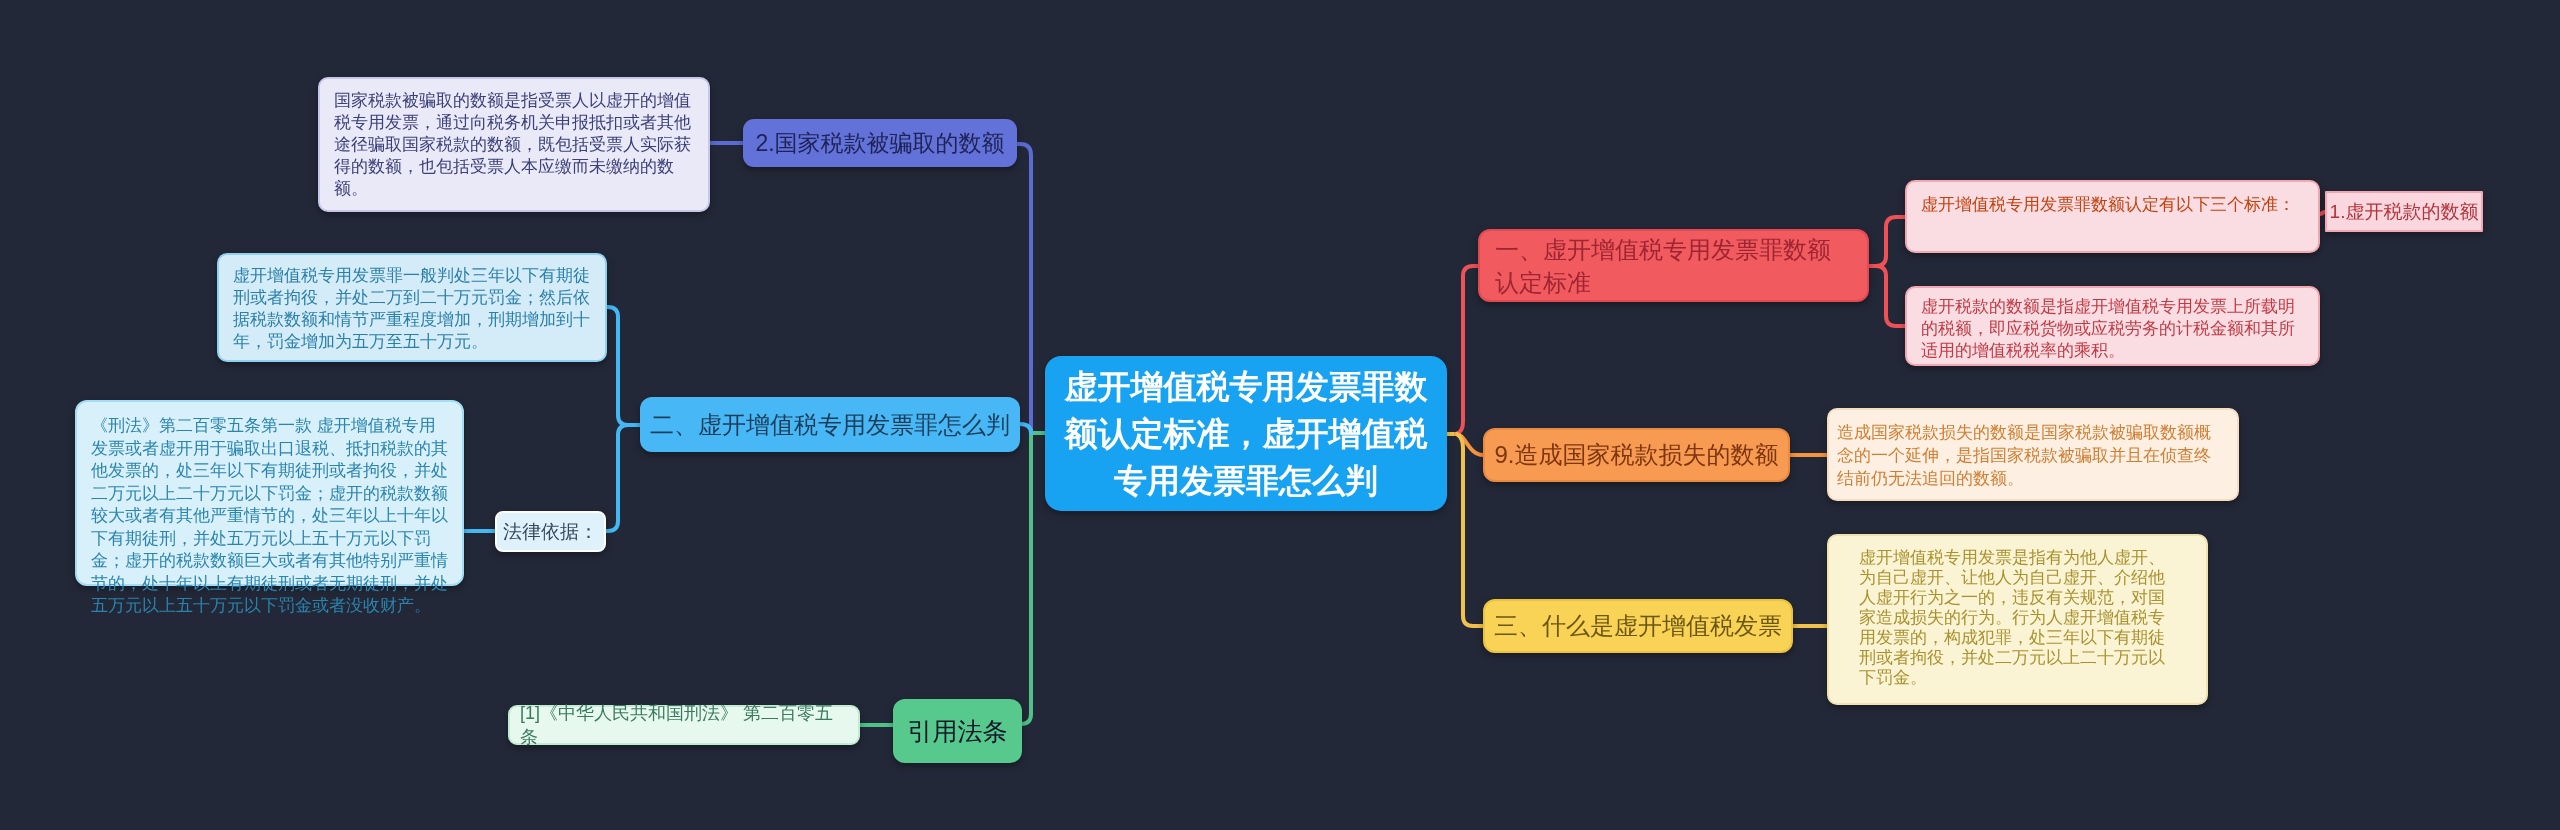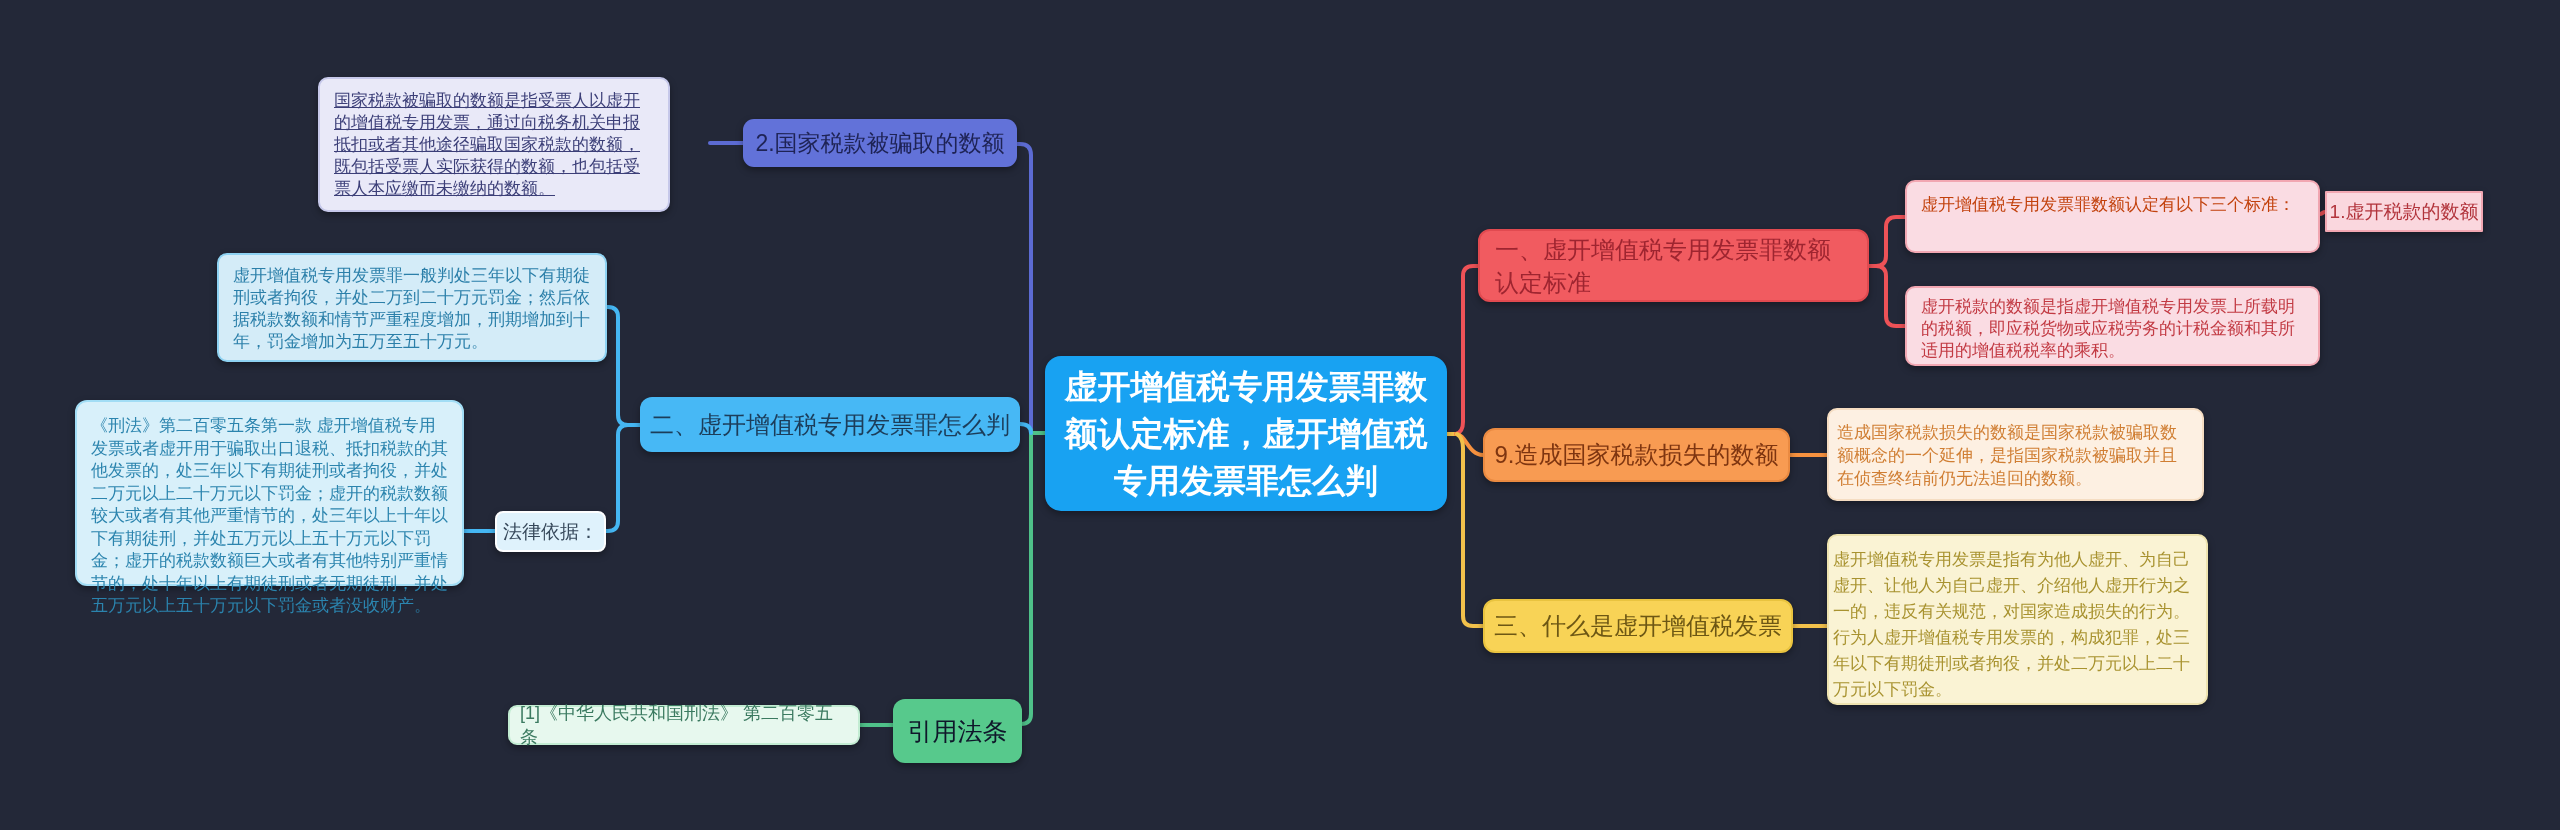--- a/index.html
+++ b/index.html
@@ -15,21 +15,21 @@
   #connectors path { fill: none; stroke-width: 4; stroke-linecap: round; }
 
   .node { position: absolute; box-sizing: border-box; box-shadow: 0 3px 7px rgba(0,0,0,0.35); }
 
   
   .note { border-radius: 10px; font-size: 17px; line-height: 22px; padding: 11px 14px; text-align: left; }
 
   
   .topic { border-radius: 12px; display: flex; align-items: center; justify-content: center; }
 
-  .n-deceived   { left: 318px; top: 77px;  width: 352px; height: 135px; background: #e9e9f8; border: 2px solid #c6c8ea; color: #3c3f78; text-decoration: underline; }
+  .n-deceived   { left: 318px; top: 77px;  width: 392px; height: 135px; background: #e9e9f8; border: 2px solid #c6c8ea; color: #3c3f78; }
   .t-deceived   { left: 743px; top: 119px; width: 274px; height: 48px;  background: #6272d9; color: #1e2355; font-size: 23px; border-radius: 11px; }
 
   .n-sentencing { left: 217px; top: 253px; width: 390px; height: 109px; background: #d4ecf8; border: 2px solid #8ed2f2; color: #2b7fa9; padding: 10px 14px; }
   .n-law205     { left: 75px;  top: 400px; width: 389px; height: 186px; background: #d8f0fa; border: 2px solid #a2ddf5; color: #2b84ae; border-radius: 12px; line-height: 22.5px; padding: 13px 14px; }
   .l-basis      { left: 495px; top: 511px; width: 111px; height: 41px;  background: #dff2fc; border: 2px solid #fdfeff; color: #36485a; font-size: 19px; border-radius: 8px; display: flex; align-items: center; justify-content: center; padding: 0; }
   .t-howjudged  { left: 640px; top: 397px; width: 380px; height: 55px;  background: #47b8f5; color: #1c3d5a; font-size: 24px; }
 
   .n-cited      { left: 508px; top: 705px; width: 352px; height: 40px;  background: #e7f8ee; border: 2px solid #c2ecd2; color: #3b7a60; font-size: 18px; border-radius: 9px; display: flex; align-items: center; justify-content: center; padding: 0 10px; }
   .t-cited      { left: 893px; top: 699px; width: 129px; height: 64px;  background: #57c98c; color: #0f172a; font-size: 25px; }
 
@@ -37,24 +37,24 @@
                   font-size: 33px; font-weight: bold; line-height: 47px; text-align: center; border-radius: 16px;
                   display: flex; align-items: center; justify-content: center; padding: 0 8px; }
 
   .t-standard   { left: 1478px; top: 229px; width: 391px; height: 73px; background: #f15b60; border: 2px solid #e14a50; color: #9e2530;
                   font-size: 24px; line-height: 33px; display: block; padding: 2px 15px; text-align: left; }
   .n-threestd   { left: 1905px; top: 180px; width: 415px; height: 73px; background: #fadce3; border: 2px solid #f2a7b2; color: #c2410c; padding: 12px 14px; }
   .t-taxitem    { left: 2325px; top: 191px; width: 158px; height: 41px; background: #fad7de; border: 2px solid #f2a7b2; color: #b2343c; font-size: 19px; border-radius: 1px; padding: 0; }
   .n-taxamount  { left: 1905px; top: 286px; width: 415px; height: 80px; background: #fadce3; border: 2px solid #f2a7b2; color: #c23a43; padding: 8px 14px; }
 
   .t-loss       { left: 1483px; top: 428px; width: 307px; height: 54px; background: #f89b52; border: 2px solid #ea8a41; color: #7e3510; font-size: 24px; }
-  .n-loss       { left: 1827px; top: 408px; width: 377px; height: 93px; background: #fdf0e2; border: 2px solid #f5ddc2; color: #d07e33; line-height: 23px; padding-left: 8px; }
+  .n-loss       { left: 1827px; top: 408px; width: 412px; height: 93px; background: #fdf0e2; border: 2px solid #f5ddc2; color: #d07e33; line-height: 23px; padding-left: 8px; }
 
   .t-whatis     { left: 1483px; top: 599px; width: 310px; height: 54px; background: #f8d356; border: 2px solid #e9c33f; color: #6d5714; font-size: 24px; }
-  .n-whatis     { left: 1827px; top: 534px; width: 381px; height: 171px; background: #faf3d4; border: 2px solid #eee3af; color: #a8922f; line-height: 26px; padding: 12px 4px; font-family: Liberation Mono, monospace; }
+  .n-whatis     { left: 1827px; top: 534px; width: 381px; height: 171px; background: #faf3d4; border: 2px solid #eee3af; color: #a8922f; line-height: 20px; padding: 12px 30px; }
 </style>
 </head>
 <body>
 
 <div id="canvas">
 
   <svg id="connectors" viewBox="0 0 2560 830" xmlns="http://www.w3.org/2000/svg">
 
     <path stroke="#5c6bd3" d="M 710 143 H 743"></path>
     <path stroke="#5c6bd3" d="M 1017 144 H 1020 Q 1031 144 1031 155 V 430"></path>

